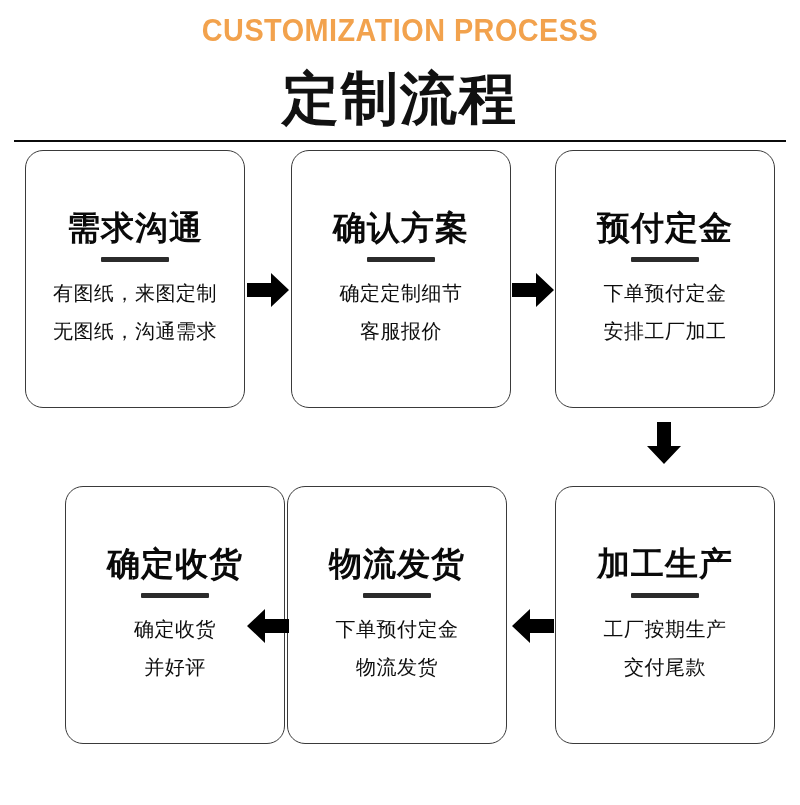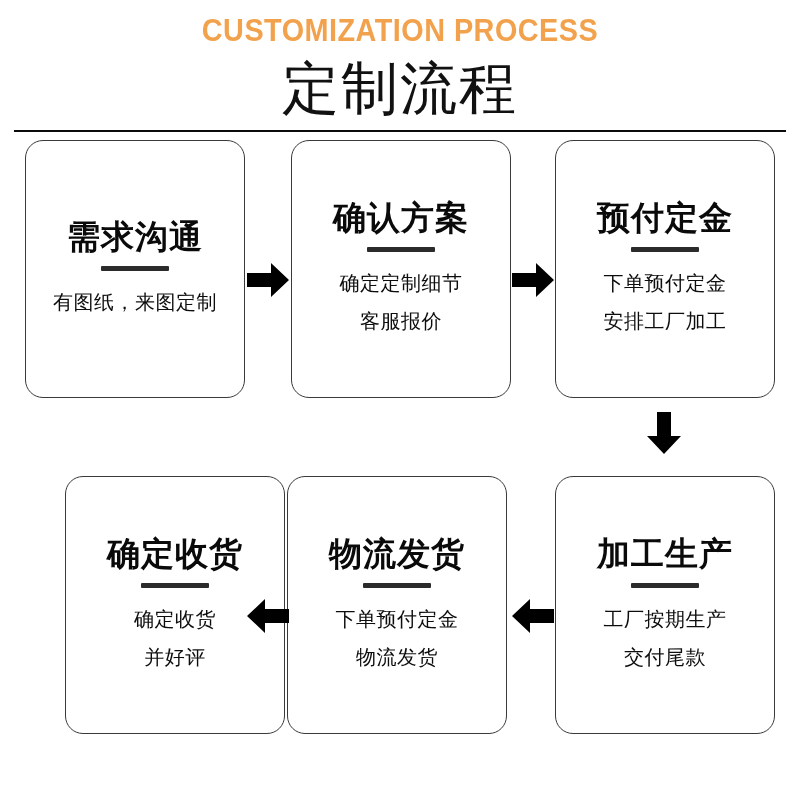--- a/index.html
+++ b/index.html
@@ -29,24 +29,24 @@
     font-weight: bold;
     letter-spacing: 0.5px;
     line-height: 34px;
     transform: scaleX(0.93);
     white-space: nowrap;
   }
   .header-cn {
     color: #111111;
     font-family: "Liberation Serif", "DejaVu Serif", serif;
     font-size: 57px;
-    font-weight: normal;
+    font-weight: bold;
     line-height: 62px;
     letter-spacing: 2px;
-    margin-top: 10px;
+    margin-top: 20px;
     white-space: nowrap;
   }
   .header-rule {
     width: 772px;
     height: 2px;
     background: #0b0b0b;
     margin: 10px auto 0 auto;
   }
 
   
@@ -130,20 +130,21 @@
   <div class="header-rule"></div>
 </div>
 
 <div class="flow">
 
   <div class="card" id="card-1">
     <div class="card-title">需求沟通</div>
     <div class="card-divider"></div>
     <div class="card-lines">
       <div class="card-line">有图纸，来图定制</div>
+      <div class="card-line">无图纸，沟通需求</div>
     </div>
   </div>
 
   <div class="card" id="card-2">
     <div class="card-title">确认方案</div>
     <div class="card-divider"></div>
     <div class="card-lines">
       <div class="card-line">确定定制细节</div>
       <div class="card-line">客服报价</div>
     </div>

